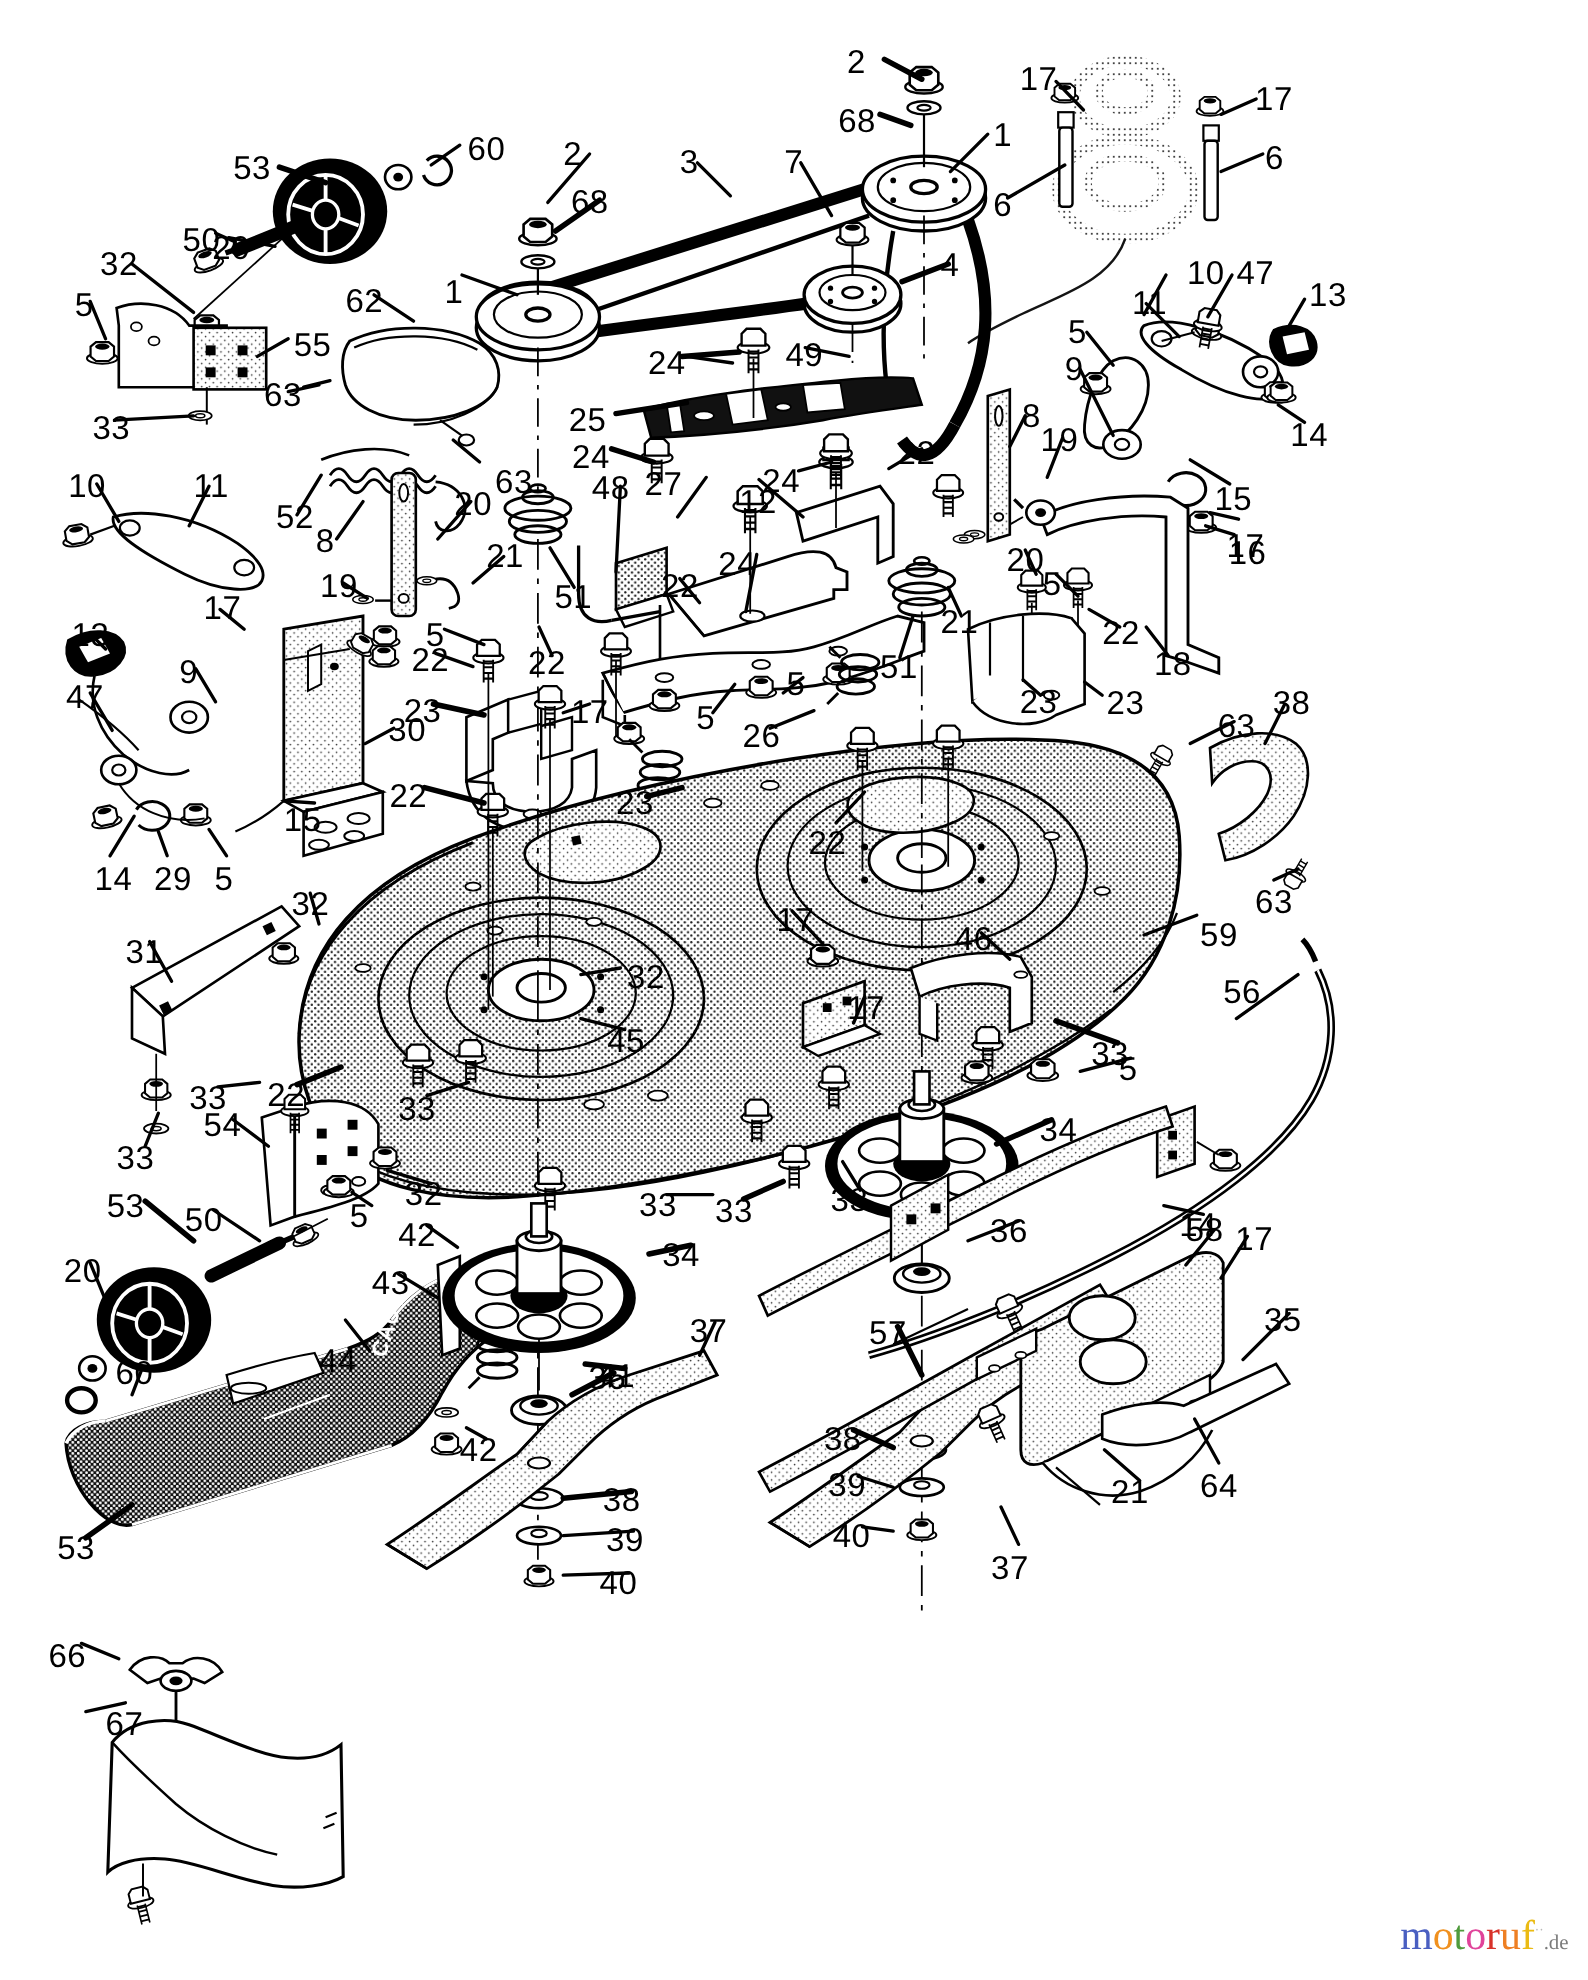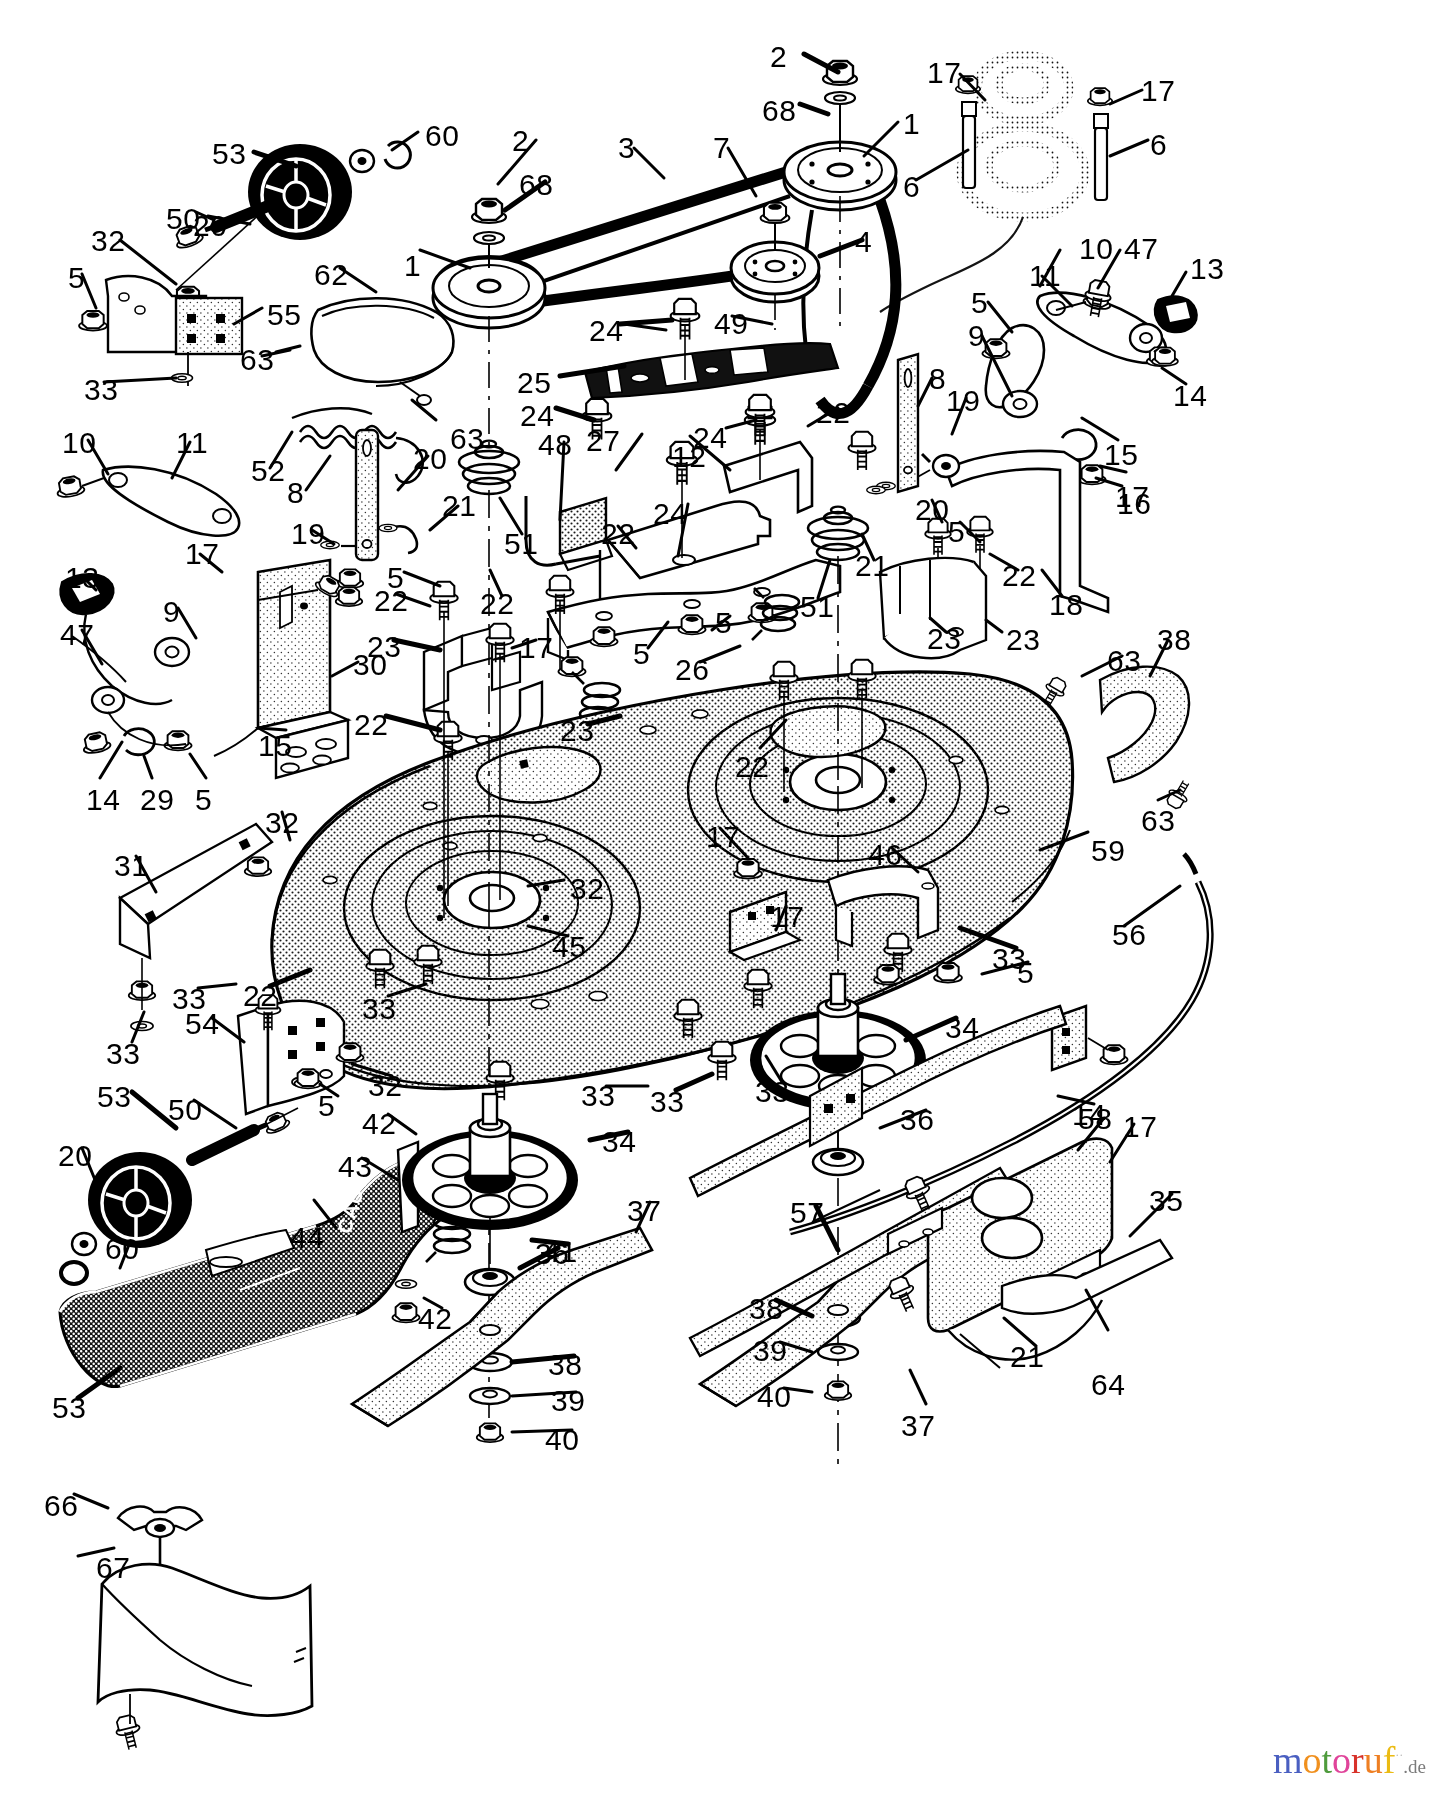--- a/index.html
+++ b/index.html
@@ -1041,21 +1041,21 @@
       <div class="callout" style="left: 140px; top: 785px;">29</div>
       <div class="callout" style="left: 195px; top: 785px;">5</div>
       <div class="callout" style="left: 1141px; top: 806px;">63</div>
       <div class="callout" style="left: 265px; top: 808px;">32</div>
       <div class="callout" style="left: 706px; top: 822px;">17</div>
       <div class="callout" style="left: 1091px; top: 836px;">59</div>
       <div class="callout" style="left: 114px; top: 851px;">31</div>
       <div class="callout" style="left: 868px; top: 840px;">46</div>
       <div class="callout" style="left: 570px; top: 874px;">32</div>
       <div class="callout" style="left: 770px; top: 902px;">17</div>
-      <div class="callout" style="left: 1112px; top: 920px;">56</div>
+      <div class="callout" style="left: 1112px; top: 888px;">56</div>
       <div class="callout" style="left: 992px; top: 944px;">33</div>
       <div class="callout" style="left: 552px; top: 932px;">45</div>
       <div class="callout" style="left: 1017px; top: 958px;">5</div>
       <div class="callout" style="left: 172px; top: 984px;">33</div>
       <div class="callout" style="left: 243px; top: 981px;">22</div>
       <div class="callout" style="left: 362px; top: 994px;">33</div>
       <div class="callout" style="left: 106px; top: 1039px;">33</div>
       <div class="callout" style="left: 185px; top: 1009px;">54</div>
       <div class="callout" style="left: 945px; top: 1013px;">34</div>
       <div class="callout" style="left: 368px; top: 1071px;">32</div>
@@ -1077,21 +1077,21 @@
       <div class="callout" style="left: 290px; top: 1195px; margin-top: 28px;">44</div>
       <div class="callout" style="left: 627px; top: 1196px;">37</div>
       <div class="callout" style="left: 790px; top: 1198px;">57</div>
       <div class="callout" style="left: 543px; top: 1237px;">41</div>
       <div class="callout" style="left: 535px; top: 1239px;">36</div>
       <div class="callout" style="left: 105px; top: 1234px;">60</div>
       <div class="callout" style="left: 418px; top: 1304px;">42</div>
       <div class="callout" style="left: 749px; top: 1294px;">38</div>
       <div class="callout" style="left: 753px; top: 1336px;">39</div>
       <div class="callout" style="left: 1010px; top: 1342px;">21</div>
-      <div class="callout" style="left: 1091px; top: 1337px; margin-top: 33px;">64</div>
+      <div class="callout" style="left: 1091px; top: 1337px;">64</div>
       <div class="callout" style="left: 548px; top: 1350px;">38</div>
       <div class="callout" style="left: 757px; top: 1382px;">40</div>
       <div class="callout" style="left: 52px; top: 1393px;">53</div>
       <div class="callout" style="left: 551px; top: 1386px;">39</div>
       <div class="callout" style="left: 901px; top: 1411px;">37</div>
       <div class="callout" style="left: 545px; top: 1425px;">40</div>
       <div class="callout" style="left: 44px; top: 1491px;">66</div>
       <div class="callout" style="left: 52px; top: 1553px; margin-left: 44px;">67</div>
     </div>
 

